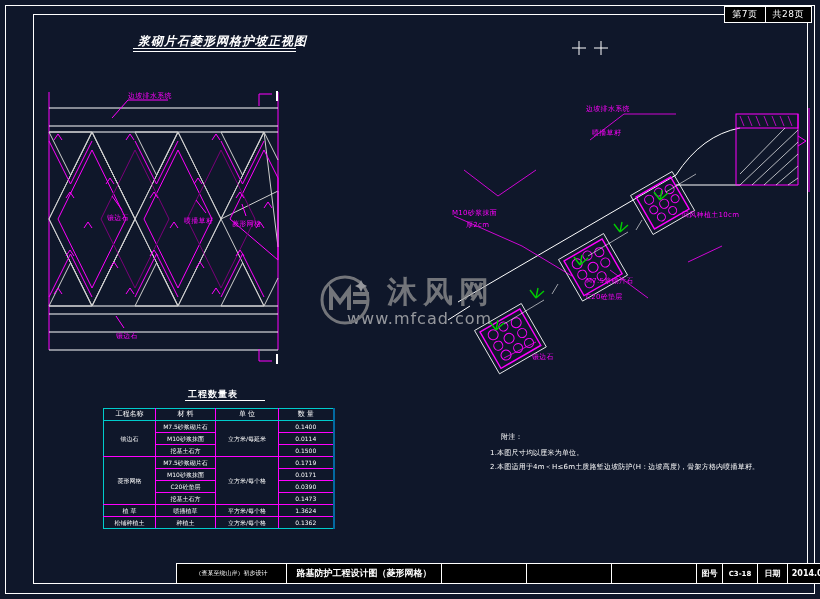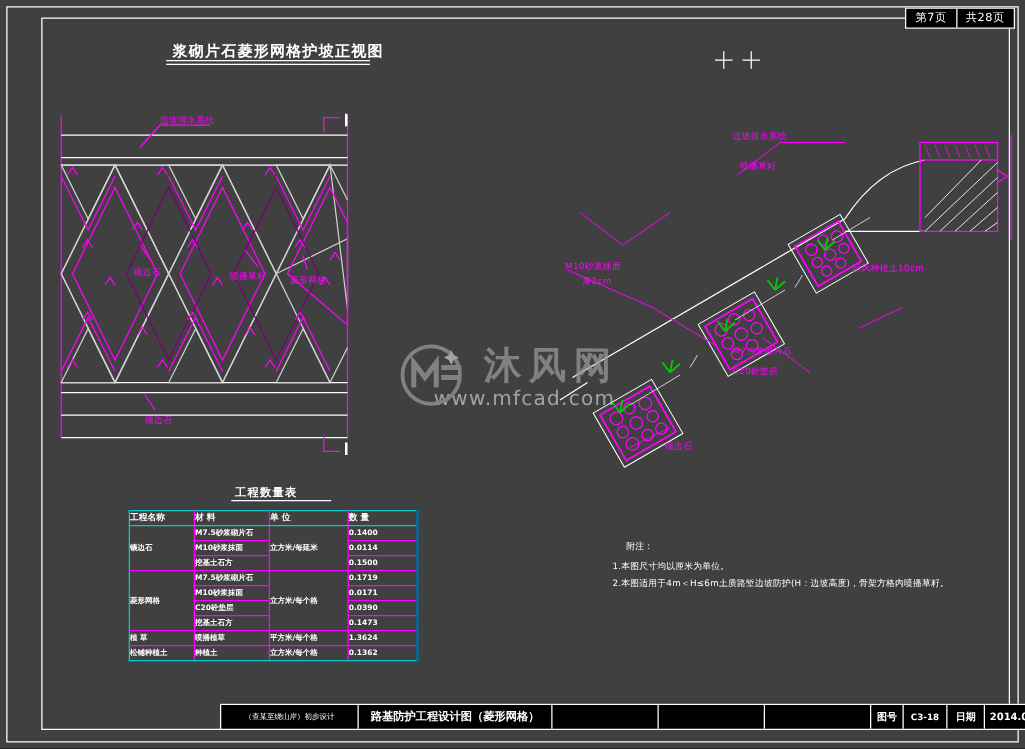--- a/index.html
+++ b/index.html
@@ -2,52 +2,52 @@
 <html><head>
 <meta charset="utf-8">
 <style>
   * { margin:0; padding:0; box-sizing:border-box; }
   html,body { background:#000; }
   body {
     width:820px; height:599px; position:relative; overflow:hidden;
     font-family:"DejaVu Sans","Liberation Sans",sans-serif;
     color:#fff;
   }
-  .sheet { position:absolute; inset:0; background:#404040; }
+  .sheet { position:absolute; inset:0; background:#0f172a; }
 
   
   .outer-frame { position:absolute; left:5px; top:5px; width:810px; height:589px; border:1px solid #ffffff; }
   .inner-frame { position:absolute; left:33px; top:14px; width:775px; height:570px; border:1px solid #ffffff; }
 
   
   .page-box { position:absolute; top:6px; right:8px; display:flex; border:1px solid #fff; height:17px; background:#000; z-index:40;}
   .page-cell { display:flex; align-items:center; justify-content:center; font-size:9px; padding:0 7px; border-right:1px solid #fff; letter-spacing:0.5px; white-space:nowrap;}
   .page-cell:last-child { border-right:none; }
 
   
-  .main-title { position:absolute; left:138px; top:33px; font-size:12px; font-weight:bold; letter-spacing:1px; white-space:nowrap; }
+  .main-title { position:absolute; left:138px; top:33px; font-size:12px; font-weight:bold; letter-spacing:1px; white-space:nowrap;font-style:italic; }
   .main-title-ul1 { position:absolute; left:133px; top:48px; width:163px; height:1px; background:#fff; }
   .main-title-ul2 { position:absolute; left:133px; top:51px; width:163px; height:1px; background:#fff; }
 
   
   .elev { position:absolute; left:46px; top:88px; width:235px; height:270px; }
   .elev-svg { position:absolute; left:0; top:0; }
 
   .lbl { position:absolute; font-size:7px; color:#ff00ff; white-space:nowrap; letter-spacing:0.3px; }
 
   
   .xsec { position:absolute; left:440px; top:80px; width:375px; height:300px; }
 
   
   .qt-title { position:absolute; left:188px; top:388px; font-size:9px; font-weight:bold; letter-spacing:1px; }
   .qt-title-ul { position:absolute; left:185px; top:400px; width:80px; height:1px; background:#fff; }
   table.qt { position:absolute; left:103px; top:408px; border-collapse:collapse; table-layout:fixed; }
   table.qt td, table.qt th {
-    border:1px solid #ff00ff; color:#fff; font-size:6px; 
-    padding:0; height:12px; line-height:11px; font-weight:bold; white-space:nowrap;
+    border:1px solid #ff00ff; color:#fff; font-size:6px; text-align:center;
+    padding:0; height:12px; line-height:11px; font-weight:normal; white-space:nowrap;
   }
   table.qt { border:1px solid #00cccc; }
   table.qt tr:first-child td { border-top:1px solid #00cccc; border-bottom:1px solid #00cccc; font-size:7px;}
   table.qt tr:last-child td { border-bottom:1px solid #00cccc; }
   table.qt td.first { border-left:1px solid #00cccc; }
   table.qt td.last { border-right:2px solid #0369a1; }
   .col-a { width:52px; } .col-b { width:60px; } .col-c { width:63px; } .col-d { width:55px; }
 
   
   .notes { position:absolute; left:476px; top:430px; font-size:7px; line-height:14px; letter-spacing:0.2px;}

